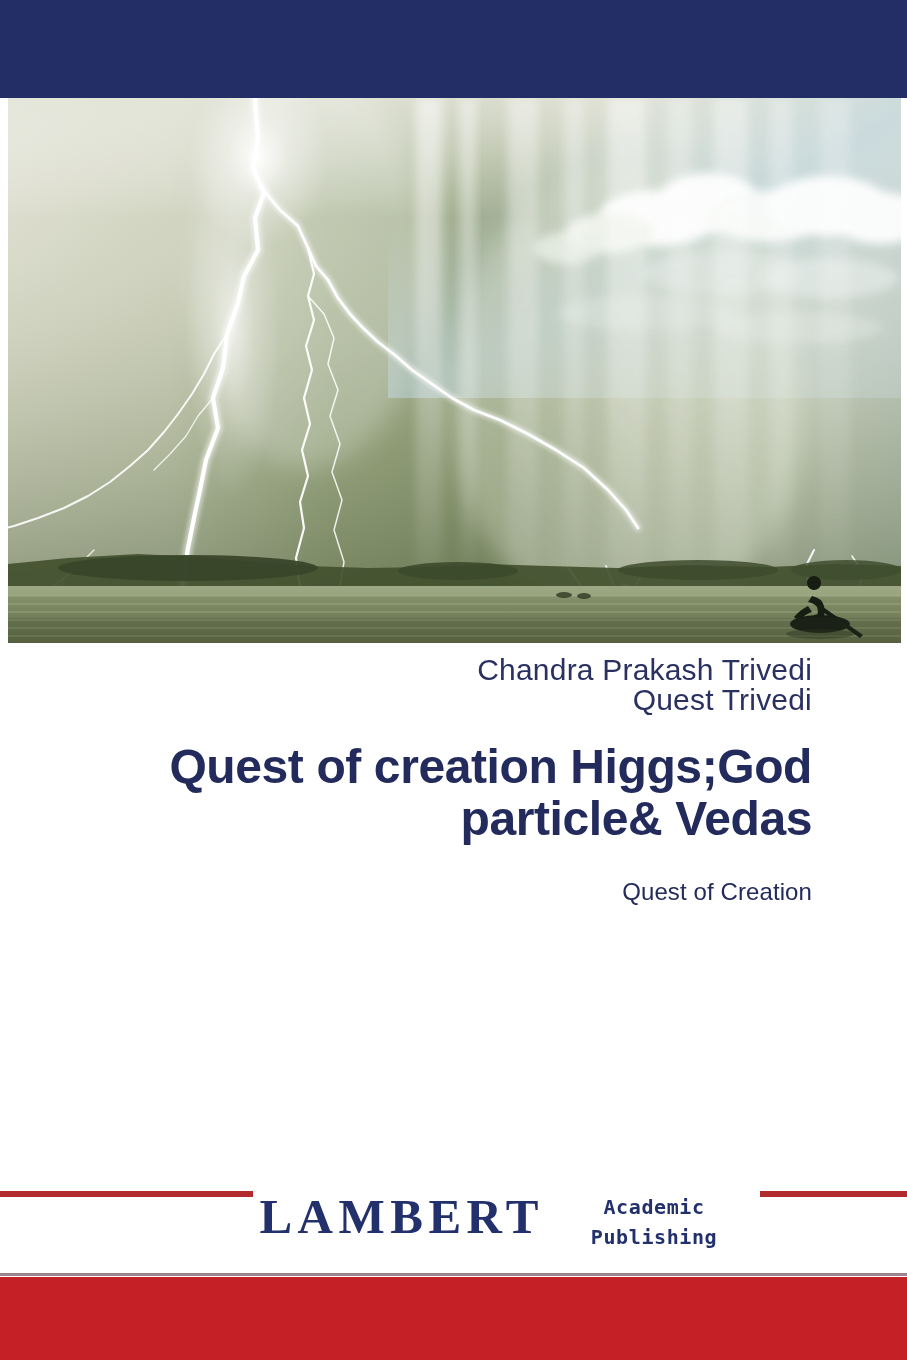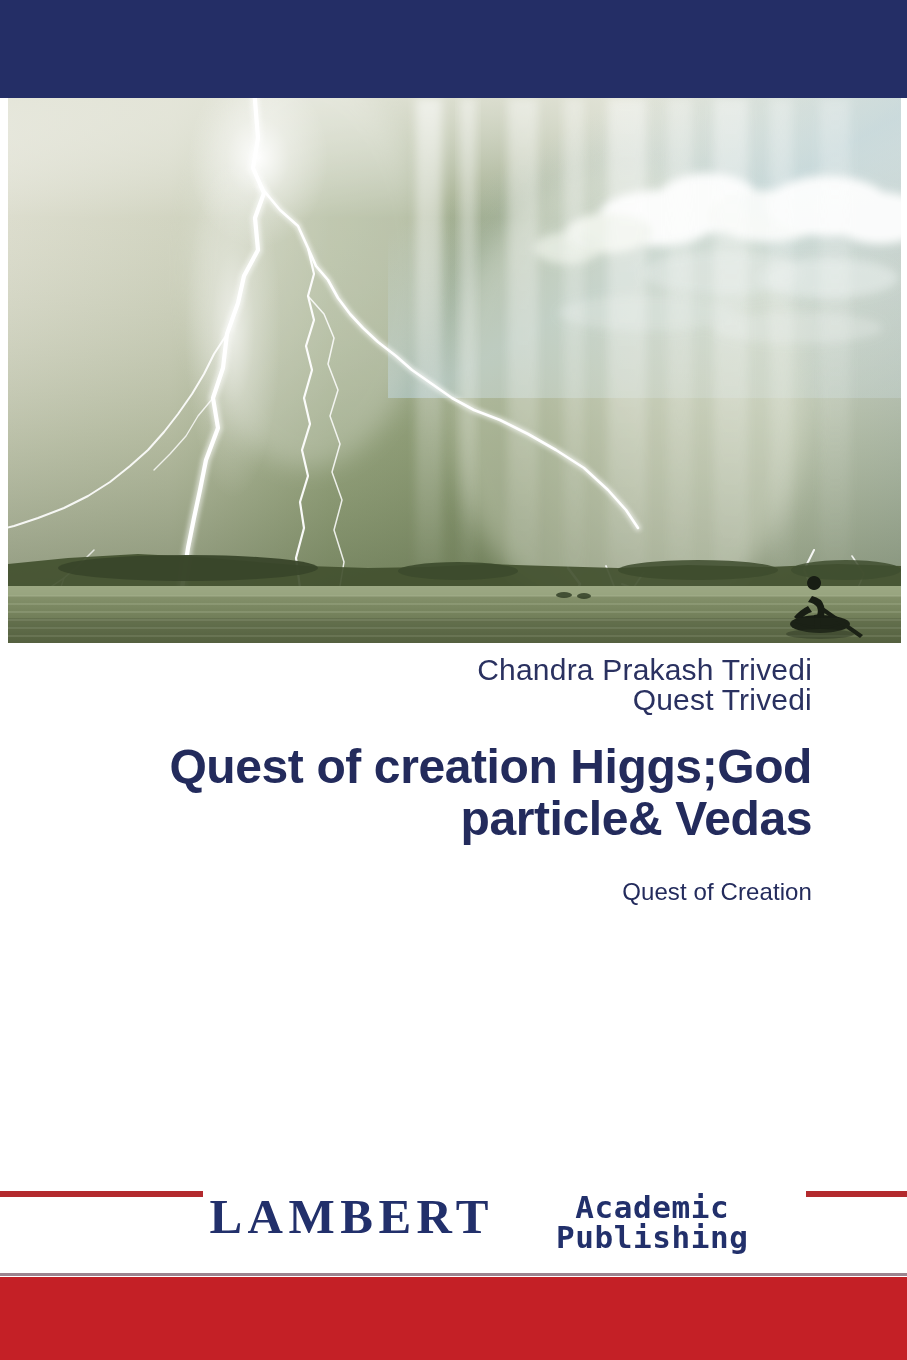--- a/index.html
+++ b/index.html
@@ -99,21 +99,21 @@
     font-size: 49px;
     line-height: 50px;
     color: #22306B;
     letter-spacing: 5.5px;
     padding: 1px 0 1px 6px;
     text-align: center;
   }
   .logo-academic {
     font-family: "DejaVu Sans Mono", "Liberation Mono", monospace;
     font-weight: bold;
-    font-size: 31px;
+    font-size: 20px;
     line-height: 30px;
     color: #22306B;
     letter-spacing: 0.6px;
     text-align: center;
     padding: 1px 0 3px 4px;
   }
 
   
   .bottom-band {
     position: absolute;

